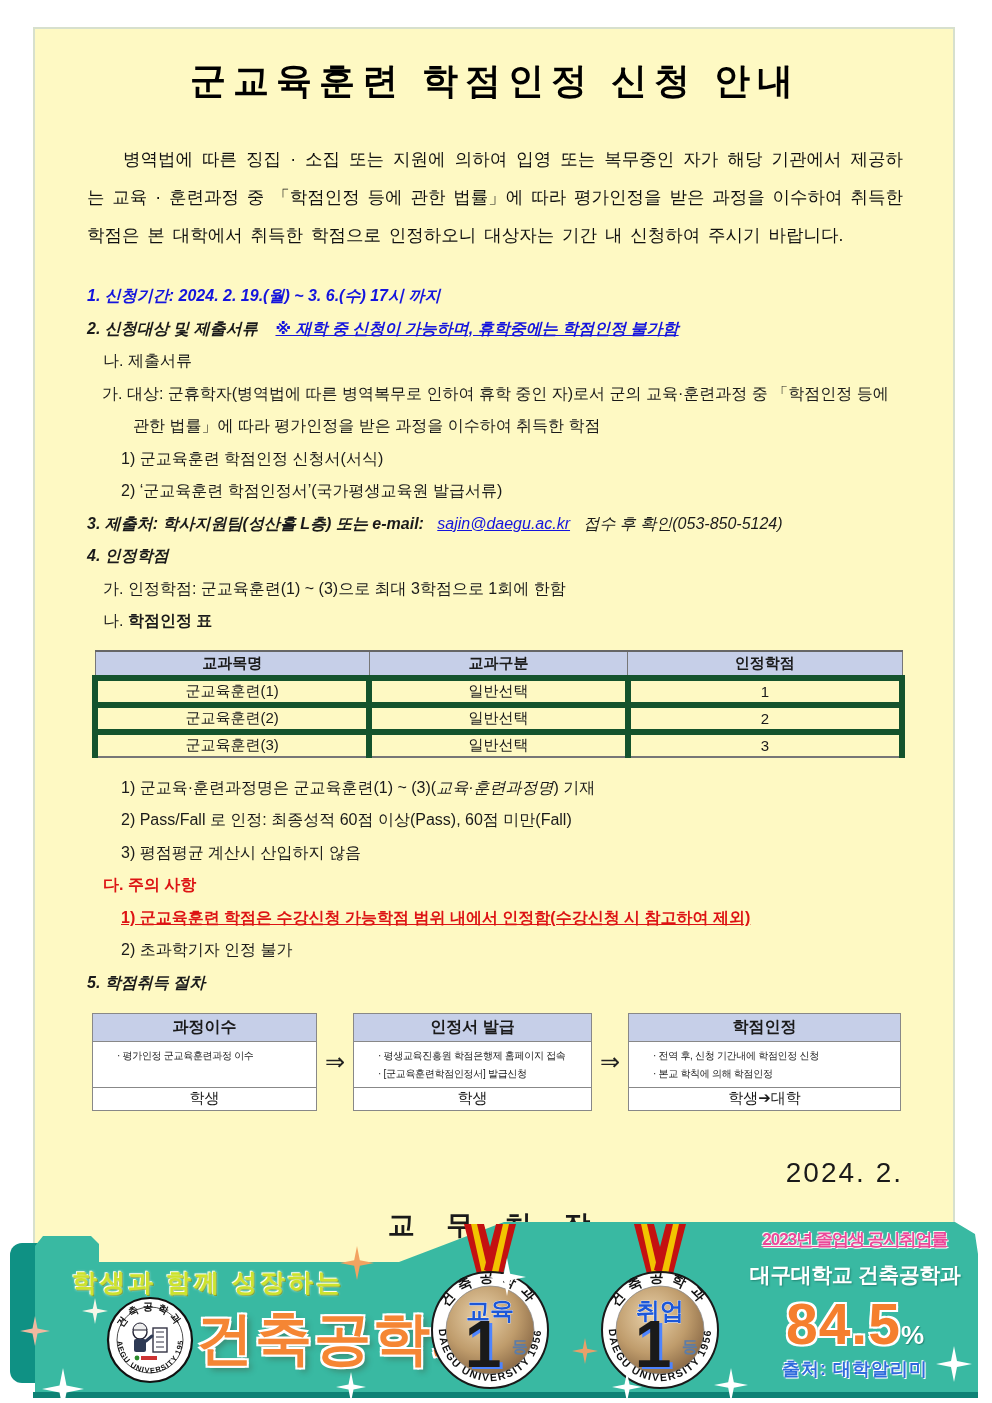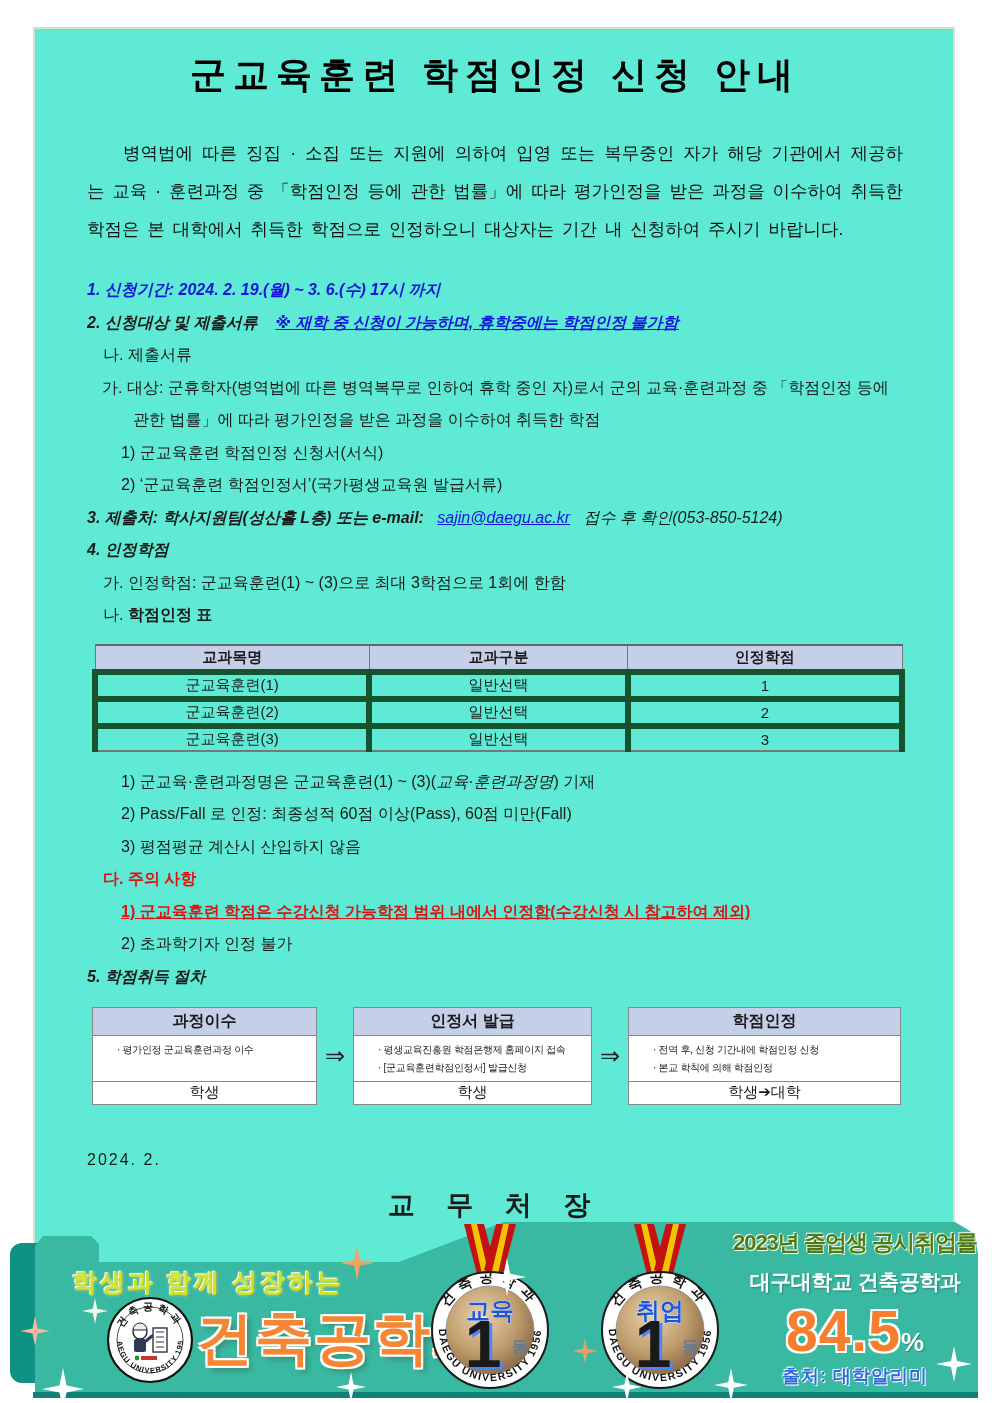--- a/index.html
+++ b/index.html
@@ -1,20 +1,20 @@
 <!DOCTYPE html>
 <html><head>
 <meta charset="utf-8">
 <style>
   * { margin:0; padding:0; box-sizing:border-box; }
   html,body { width:992px; height:1403px; background:#fff; font-family:"Liberation Sans","DejaVu Sans",sans-serif; color:#1a1a1a; overflow:hidden; }
   .stage { position:relative; width:992px; height:1403px; background:#fff; }
 
   
-  .paper { position:absolute; left:33px; top:27px; width:922px; height:1245px; background:#5eead4; border:2px solid #d7e0cd; padding:14px 50px 0 52px; }
+  .paper { position:absolute; left:33px; top:27px; width:922px; height:1245px; background:#fef9c3; border:2px solid #d7e0cd; padding:20px 50px 0 52px; }
 
   .doc-title { text-align:center; font-size:36px; font-weight:bold; letter-spacing:7px; margin-top:8px; color:#000; }
 
   .intro { margin-top:34px; font-size:17.5px; line-height:38px; text-align:justify; text-indent:36px; word-spacing:3px; color:#111; }
 
   .list { margin-top:26px; font-size:16px; }
   .ln { line-height:32.5px; }
   .lvl1 { margin-left:0;font-style:italic; }
   .lvl2 { margin-left:16px; }
   .lvl3 { margin-left:34px; }
@@ -36,21 +36,21 @@
   
   .flow { display:flex; align-items:stretch; margin:14px 0 0 5px; }
   .fbox { border:1px solid #888; display:flex; flex-direction:column; background:#fff; }
   .fbox-1 { width:225px; } .fbox-2 { width:239px; } .fbox-3 { width:273px; }
   .fhead { background:#c6cfe8; border-bottom:1px solid #888; font-weight:bold; font-size:16px; text-align:center; padding:3px 0; }
   .fbody { flex:1; padding:5px 6px 4px 8px; font-size:10px; line-height:18px; letter-spacing:-0.3px;margin-left:16px; }
   .fbody .nw { white-space:nowrap; }
   .ffoot { border-top:1px solid #888; text-align:center; font-size:15px; padding:1px 0 2px; }
   .farrow { width:36px; display:flex; align-items:center; justify-content:center; font-size:24px; color:#222; }
 
-  .doc-date { text-align:left; font-size:16px; margin-top:46px; letter-spacing:2px; }
+  .doc-date { text-align:right; font-size:28px; margin-top:46px; letter-spacing:2px; }
   .doc-signer { text-align:center; font-size:27px; font-weight:bold; letter-spacing:12px; margin-top:18px; }
 
   
   .tab-dark { position:absolute; left:10px; top:1243px; width:48px; height:140px; background:#0f9184; border-radius:12px; }
   .banner { position:absolute; left:33px; top:1220px; width:947px; height:178px; background:#39b9a2;
     clip-path:polygon(2px 26px, 10px 16px, 58px 16px, 66px 24px, 66px 42px, 366px 42px, 471px 2px, 922px 2px, 942px 14px, 945px 34px, 945px 178px, 2px 178px); }
   .banner-edge { position:absolute; left:33px; top:1392px; width:947px; height:6px; background:#0e8275;
     clip-path:polygon(0 0,945px 0,945px 6px,0 6px); }
   .banner-layer { position:absolute; left:0; top:0; width:992px; height:1403px; pointer-events:none; }
 
@@ -58,22 +58,22 @@
     text-shadow:0 0 3px #fff, 1px 1px 0 #6e8d00, -1px -1px 0 #fffde0; }
   .dept-big { position:absolute; left:196px; top:1301px; font-size:57px; font-weight:bold; color:#f58634; letter-spacing:2px; white-space:nowrap;
     text-shadow:2px 2px 0 #fff, -2px -2px 0 #fff, 2px -2px 0 #fff, -2px 2px 0 #fff, 4px 4px 6px rgba(60,30,0,.35); }
   .seal { position:absolute; left:106px; top:1296px; }
 
   .medal { position:absolute; }
   .medal-1 { left:420px; top:1224px; }
   .medal-2 { left:590px; top:1224px; }
 
   .stats { position:absolute; left:732px; top:1228px; width:246px; text-align:center; }
-  .stat-title { font-size:22px; font-weight:bold; color:#4d7c0f; letter-spacing:-1px; white-space:nowrap;
-    text-shadow:0 0 2px #fff, 1px 1px 0 #eaf6ee, -1px -1px 0 #eaf6ee; }
+  .stat-title { font-size:17px; font-weight:bold; color:#ec4899; letter-spacing:-1px; white-space:nowrap;
+    text-shadow:0 0 2px #fff, 1px 1px 0 #eaf6ee, -1px -1px 0 #eaf6ee;text-decoration:underline; }
   .stat-sub { margin-top:10px; font-size:21px; font-weight:bold; color:#fff; letter-spacing:-0.5px; white-space:nowrap; text-shadow:1px 1px 2px rgba(0,60,50,.4); }
   .stat-line { margin-top:2px; white-space:nowrap; }
   .stat-value { font-size:57px; font-weight:bold; color:#f57f2e; letter-spacing:1px;
     text-shadow:2px 2px 0 #fff, -2px -2px 0 #fff, 2px -2px 0 #fff, -2px 2px 0 #fff; }
   .stat-unit { font-size:26px; font-weight:bold; color:#fff; text-shadow:1px 1px 1px rgba(0,60,50,.4); }
   .stat-source { margin-top:0px; font-size:18px; font-weight:bold; color:#2f6bdc; letter-spacing:1px; white-space:nowrap;
     text-shadow:0 0 2px #fff, 1px 1px 0 #fff, -1px -1px 0 #fff; }
 
   .sparkle { position:absolute; }
 </style>

